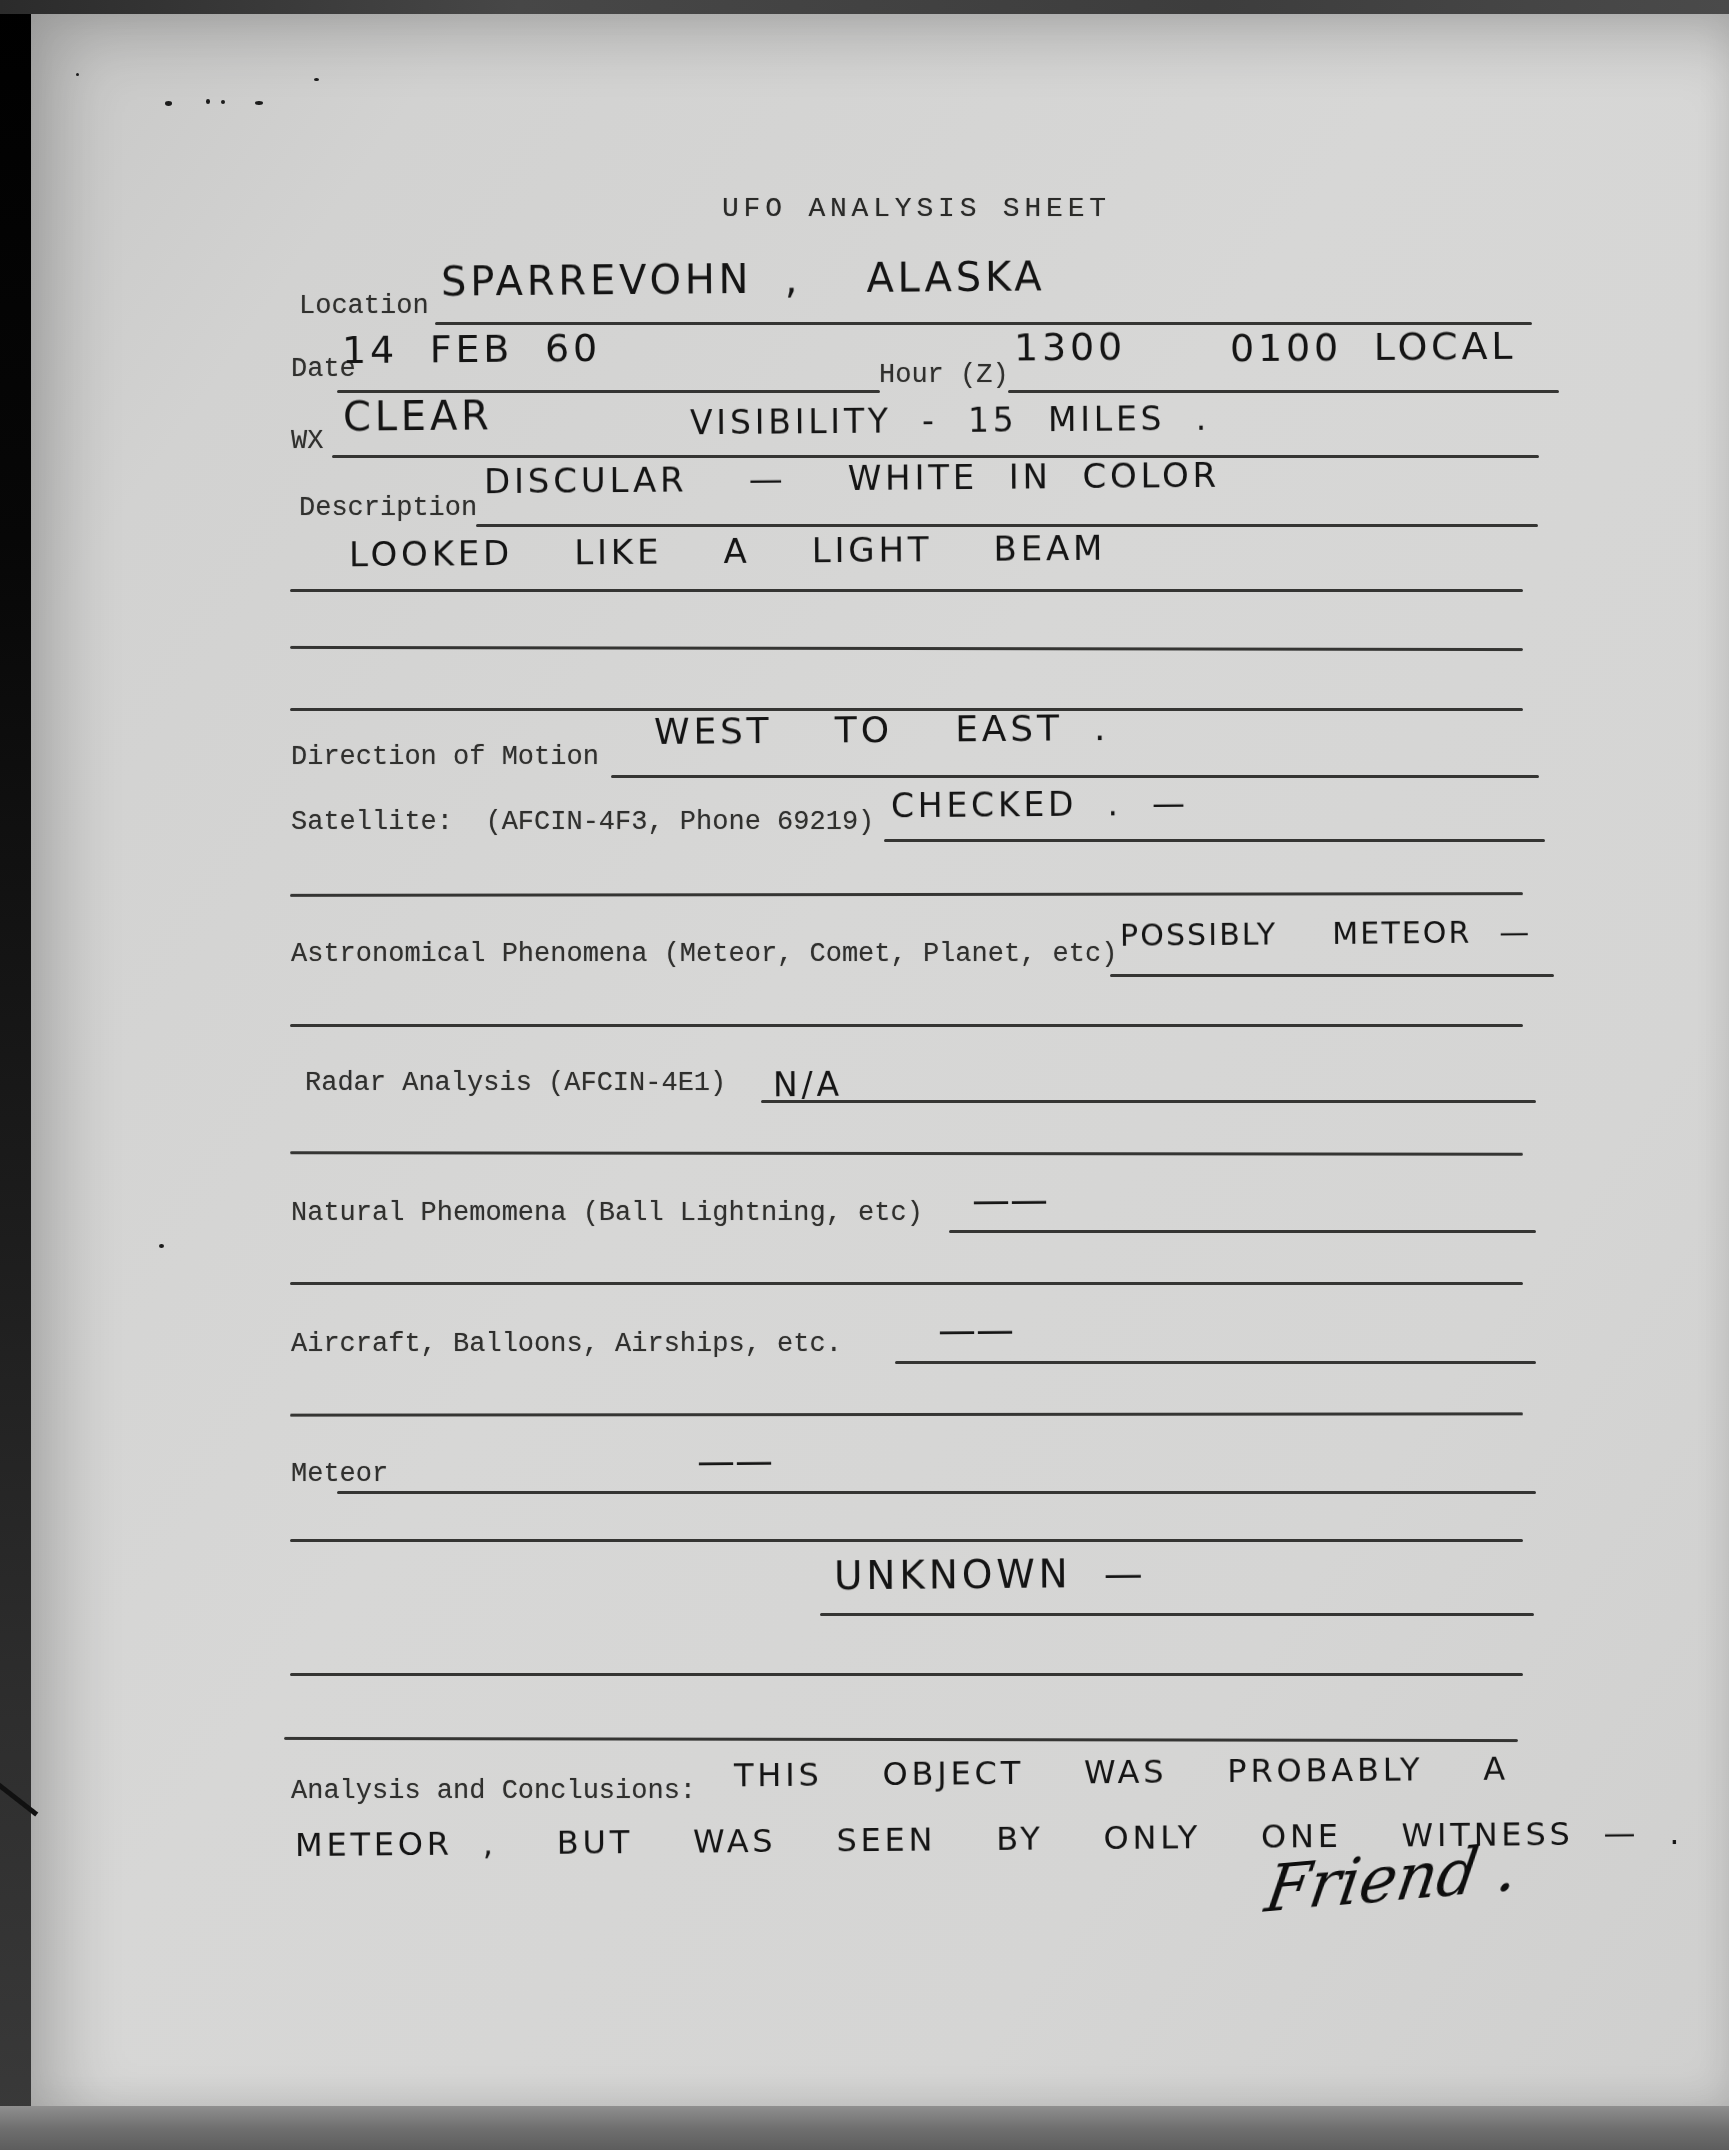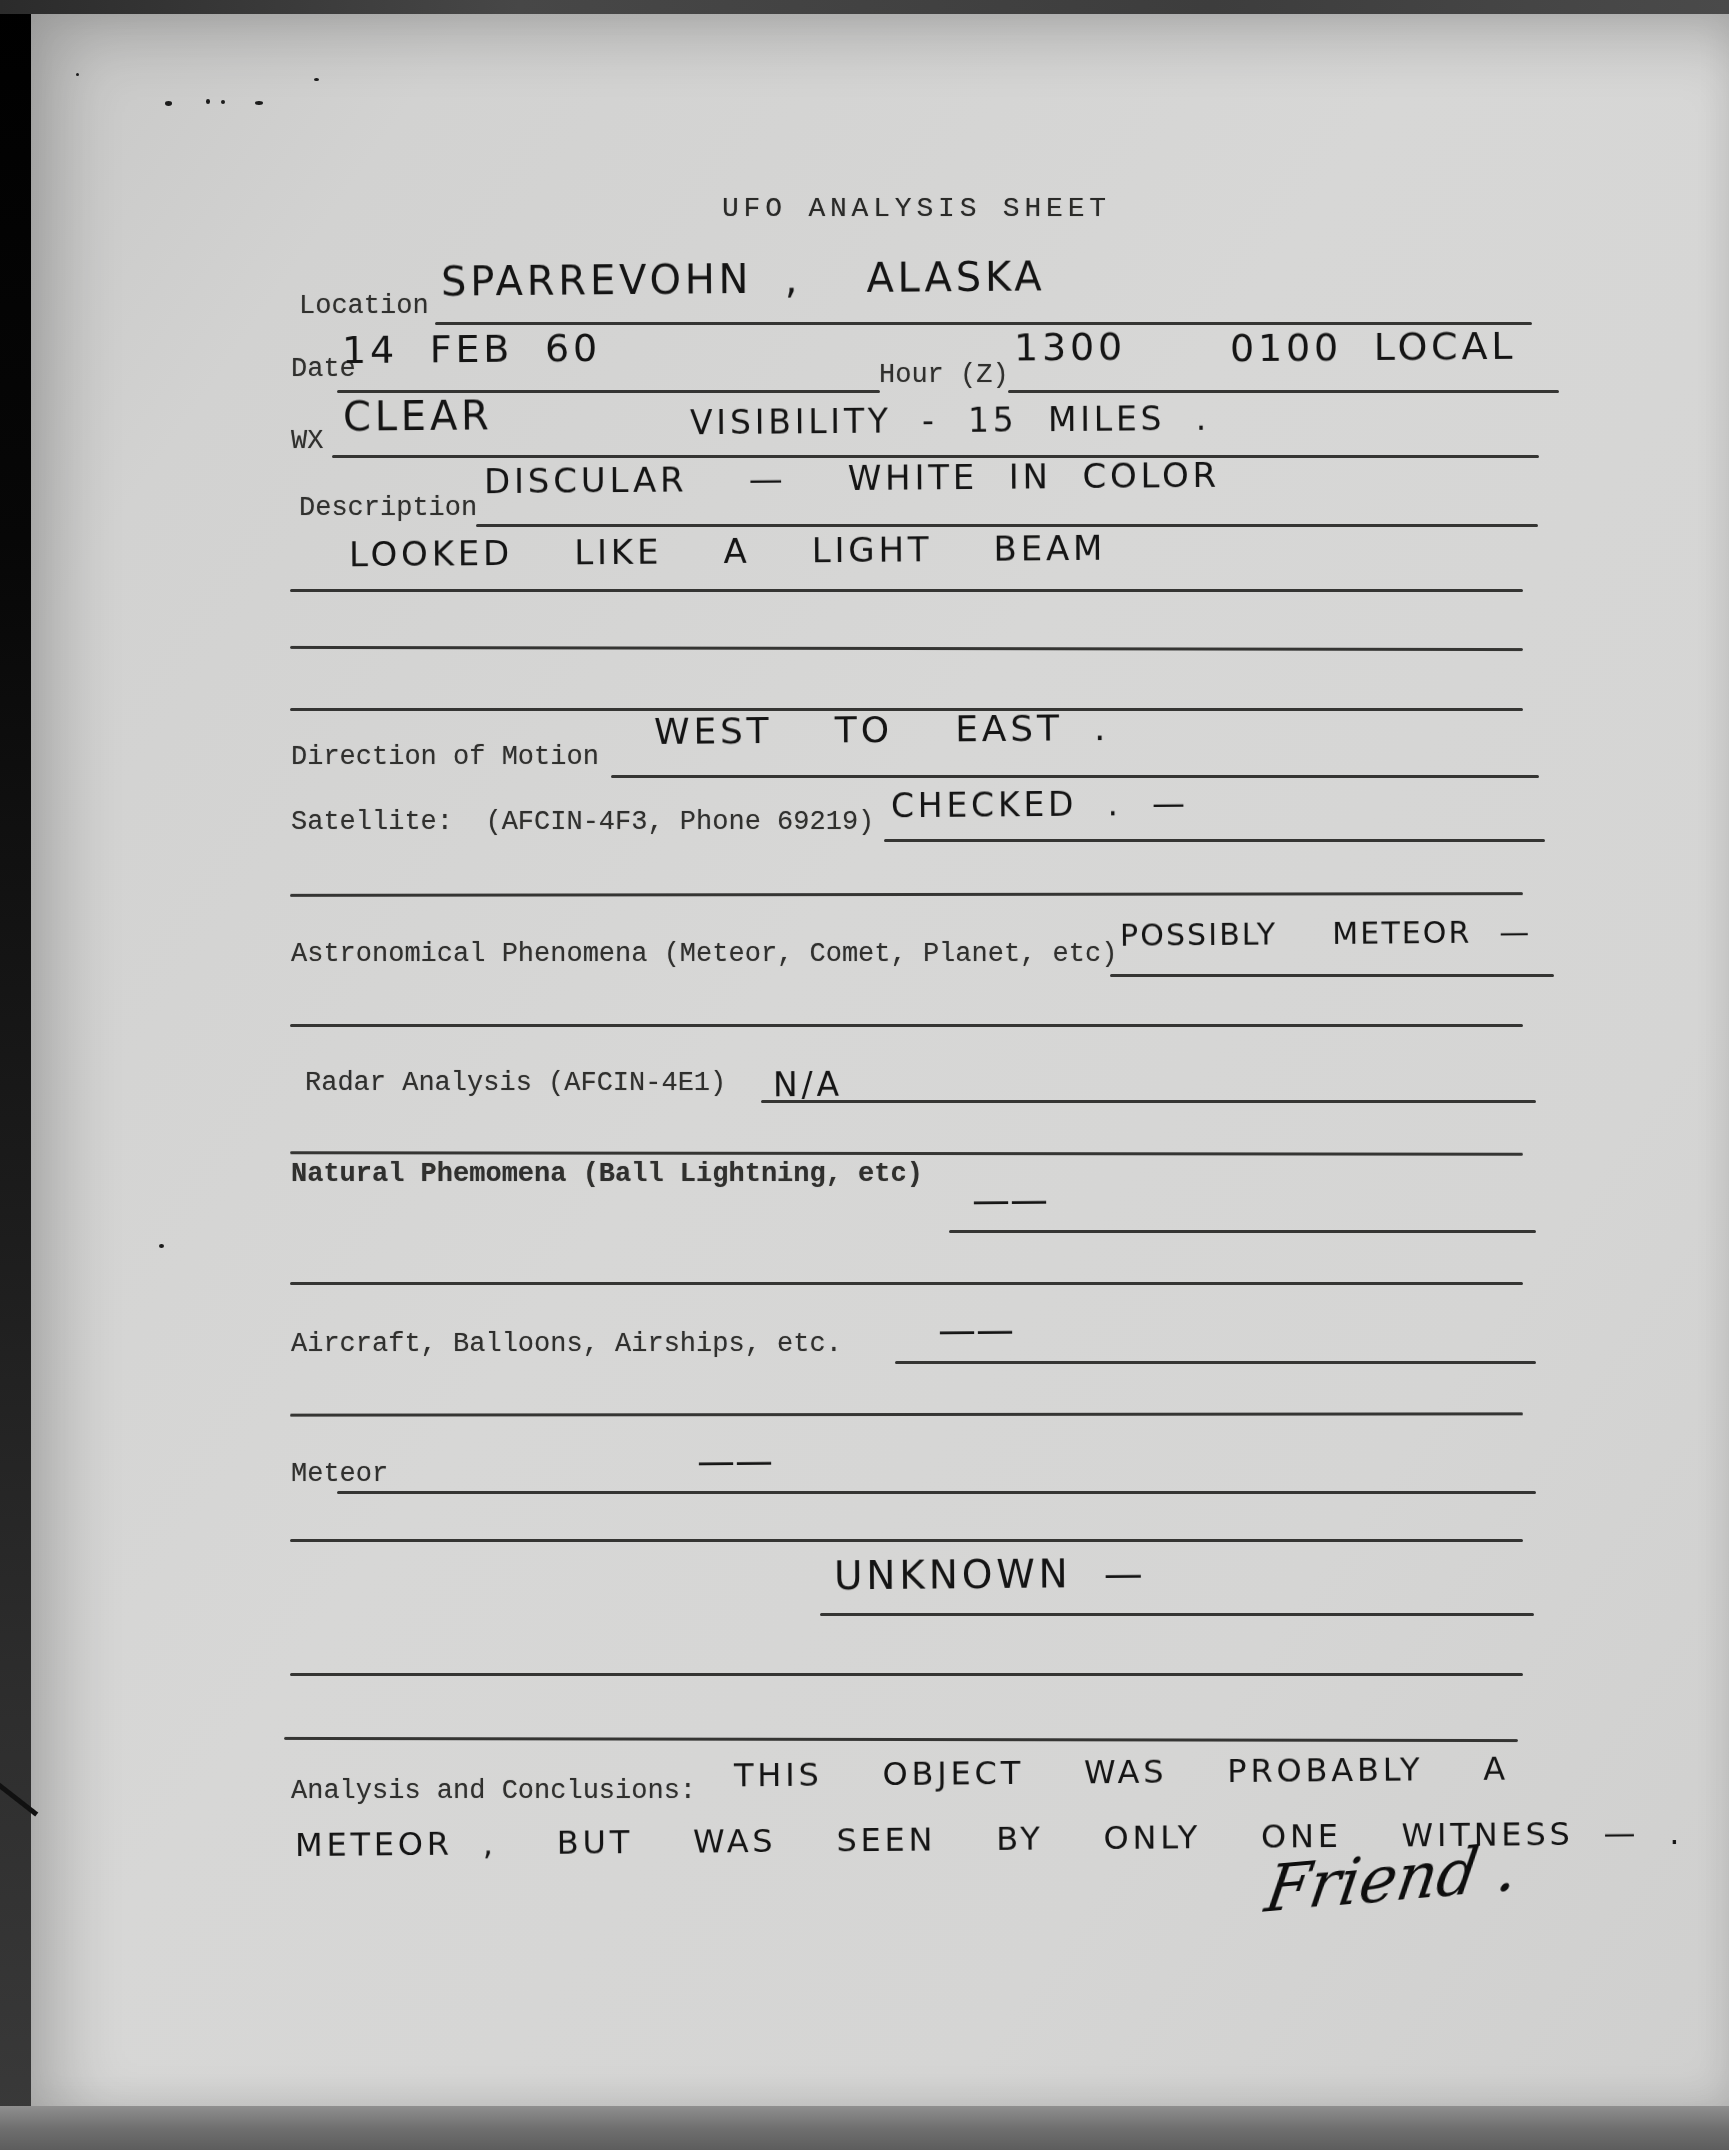--- a/index.html
+++ b/index.html
@@ -89,21 +89,21 @@
   <div class="rule" style="left:1110px;top:974px;width:444px;"></div>
 
   <div class="rule" style="left:290px;top:1024px;width:1233px;"></div>
 
   <div class="typed" style="left:305px;top:1069px;">Radar Analysis (AFCIN-4E1)</div>
   <div class="hw" style="left:773px;top:1040px;font-size:33px;margin-top:28px;">N/A</div>
   <div class="rule" style="left:761px;top:1100px;width:775px;"></div>
 
   <div class="rule" style="left:290px;top:1152px;width:1233px;transform:rotate(0.07deg);"></div>
 
-  <div class="typed" style="left:291px;top:1160px;font-weight:bold;">Natural Phemomena (Ball Lightning, etc)</div>
+  <div class="typed" style="left:291px;top:1199px;">Natural Phemomena (Ball Lightning, etc)</div>
   <div class="hw" style="left:972px;top:1181px;font-size:38px;letter-spacing:0;">——</div>
   <div class="rule" style="left:949px;top:1230px;width:587px;"></div>
 
   <div class="rule" style="left:290px;top:1282px;width:1233px;"></div>
 
   <div class="typed" style="left:291px;top:1330px;">Aircraft, Balloons, Airships, etc.</div>
   <div class="hw" style="left:938px;top:1311px;font-size:38px;letter-spacing:0;">——</div>
   <div class="rule" style="left:895px;top:1361px;width:641px;"></div>
 
   <div class="rule" style="left:290px;top:1413px;width:1233px;transform:rotate(-0.06deg);"></div>

